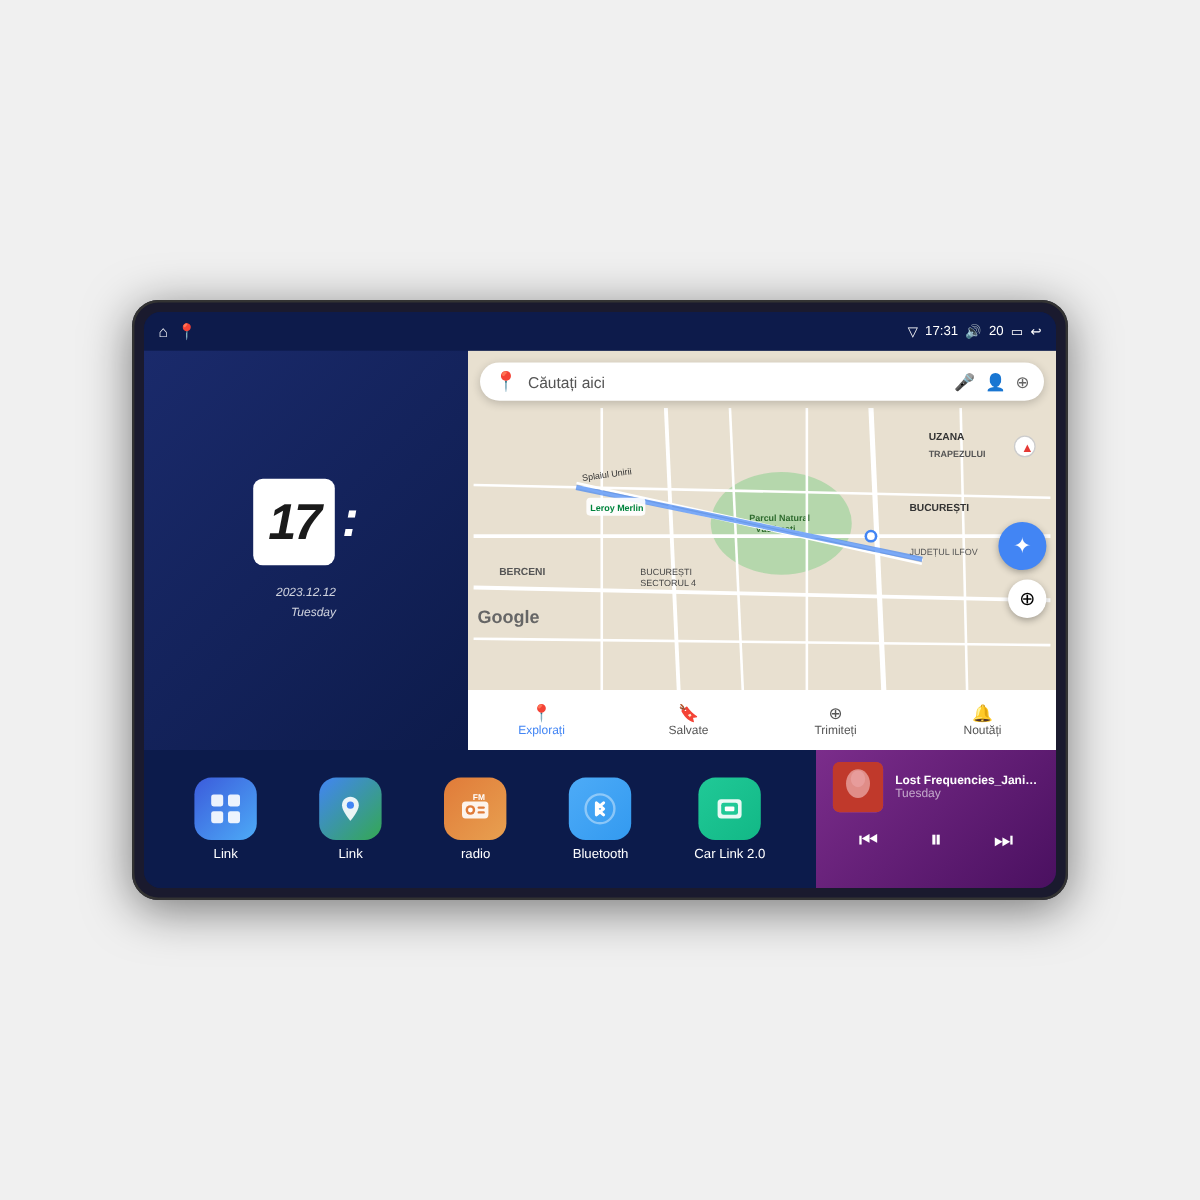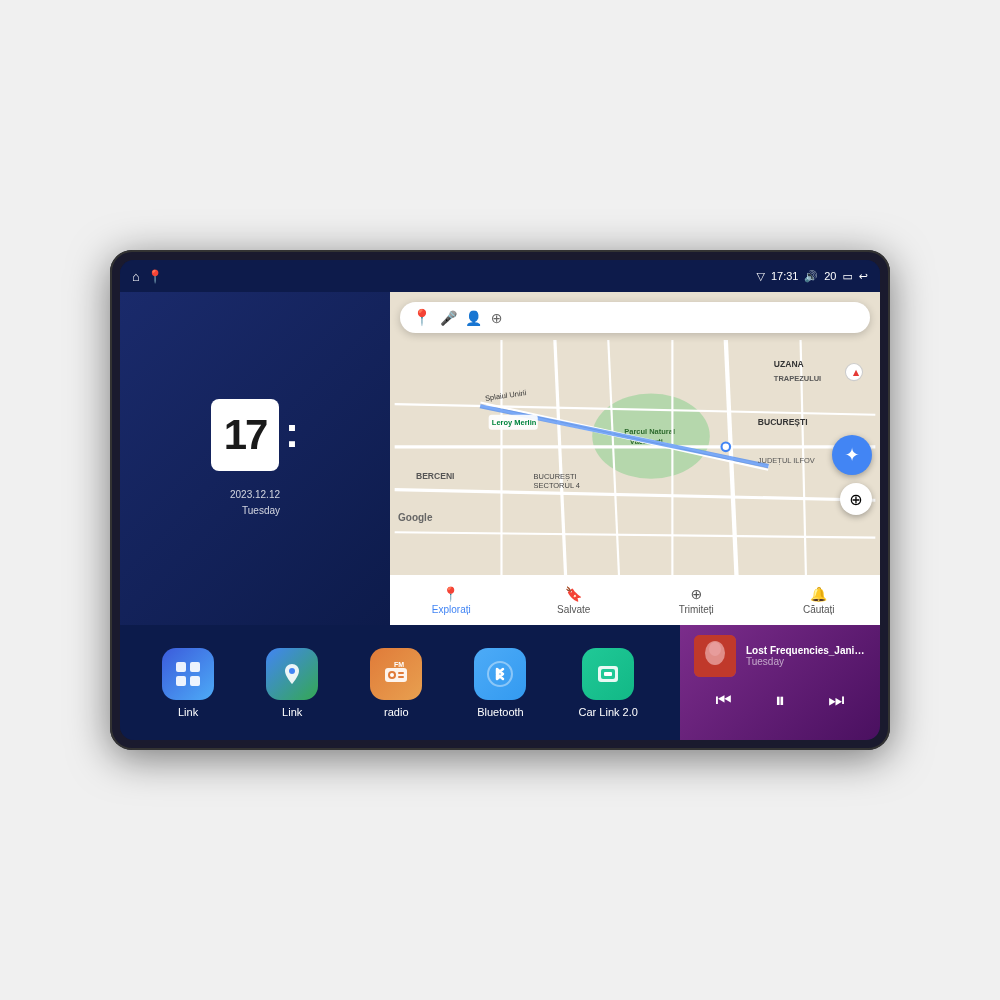--- a/index.html
+++ b/index.html
@@ -82,20 +82,21 @@
     .clock-panel {
       width: 270px;
       flex-shrink: 0;
       background: linear-gradient(135deg, #1a2a6b 0%, #0d1b4b 100%);
       display: flex;
       flex-direction: column;
       align-items: center;
       justify-content: center;
       padding: 20px;
       gap: 16px;
+      font-style: italic;
     }
 
     .clock-display {
       display: flex;
       align-items: center;
       gap: 6px;
     }
 
     .clock-block {
       background: white;
@@ -316,21 +317,21 @@
 
     .music-btn.play {
       font-size: 20px;
     }
 
     
     .google-logo {
       position: absolute;
       bottom: 52px;
       left: 8px;
-      font-size: 10px;
+      font-size: 15px;
       color: #666;
       font-weight: bold;
     }
 
     
     .map-loc-btn {
       position: absolute;
       right: 8px;
       bottom: 60px;
       width: 32px;
@@ -393,20 +394,21 @@
           <div class="date-info">
             <div>2023.12.12</div>
             <div>Tuesday</div>
           </div>
         </div>
 
         <div class="map-panel">
 
           <div class="map-search-bar">
             <span class="map-search-icon">📍</span>
+            <span class="map-search-text">Căutați aici</span>
             <div class="map-search-actions">
               <span>🎤</span>
               <span>👤</span>
               <span>⊕</span>
             </div>
           </div>
 
           <div class="map-bg">
             <svg class="map-svg" viewBox="0 0 450 220" xmlns="http://www.w3.org/2000/svg">
 
@@ -476,21 +478,21 @@
             <div class="map-nav-item">
               <span class="map-nav-icon">🔖</span>
               <span>Salvate</span>
             </div>
             <div class="map-nav-item">
               <span class="map-nav-icon">⊕</span>
               <span>Trimiteți</span>
             </div>
             <div class="map-nav-item">
               <span class="map-nav-icon">🔔</span>
-              <span>Căutați</span>
+              <span>Noutăți</span>
             </div>
           </div>
         </div>
 
       </div>
 
       <div class="bottom-row">
 
         <div class="apps-panel">
 

